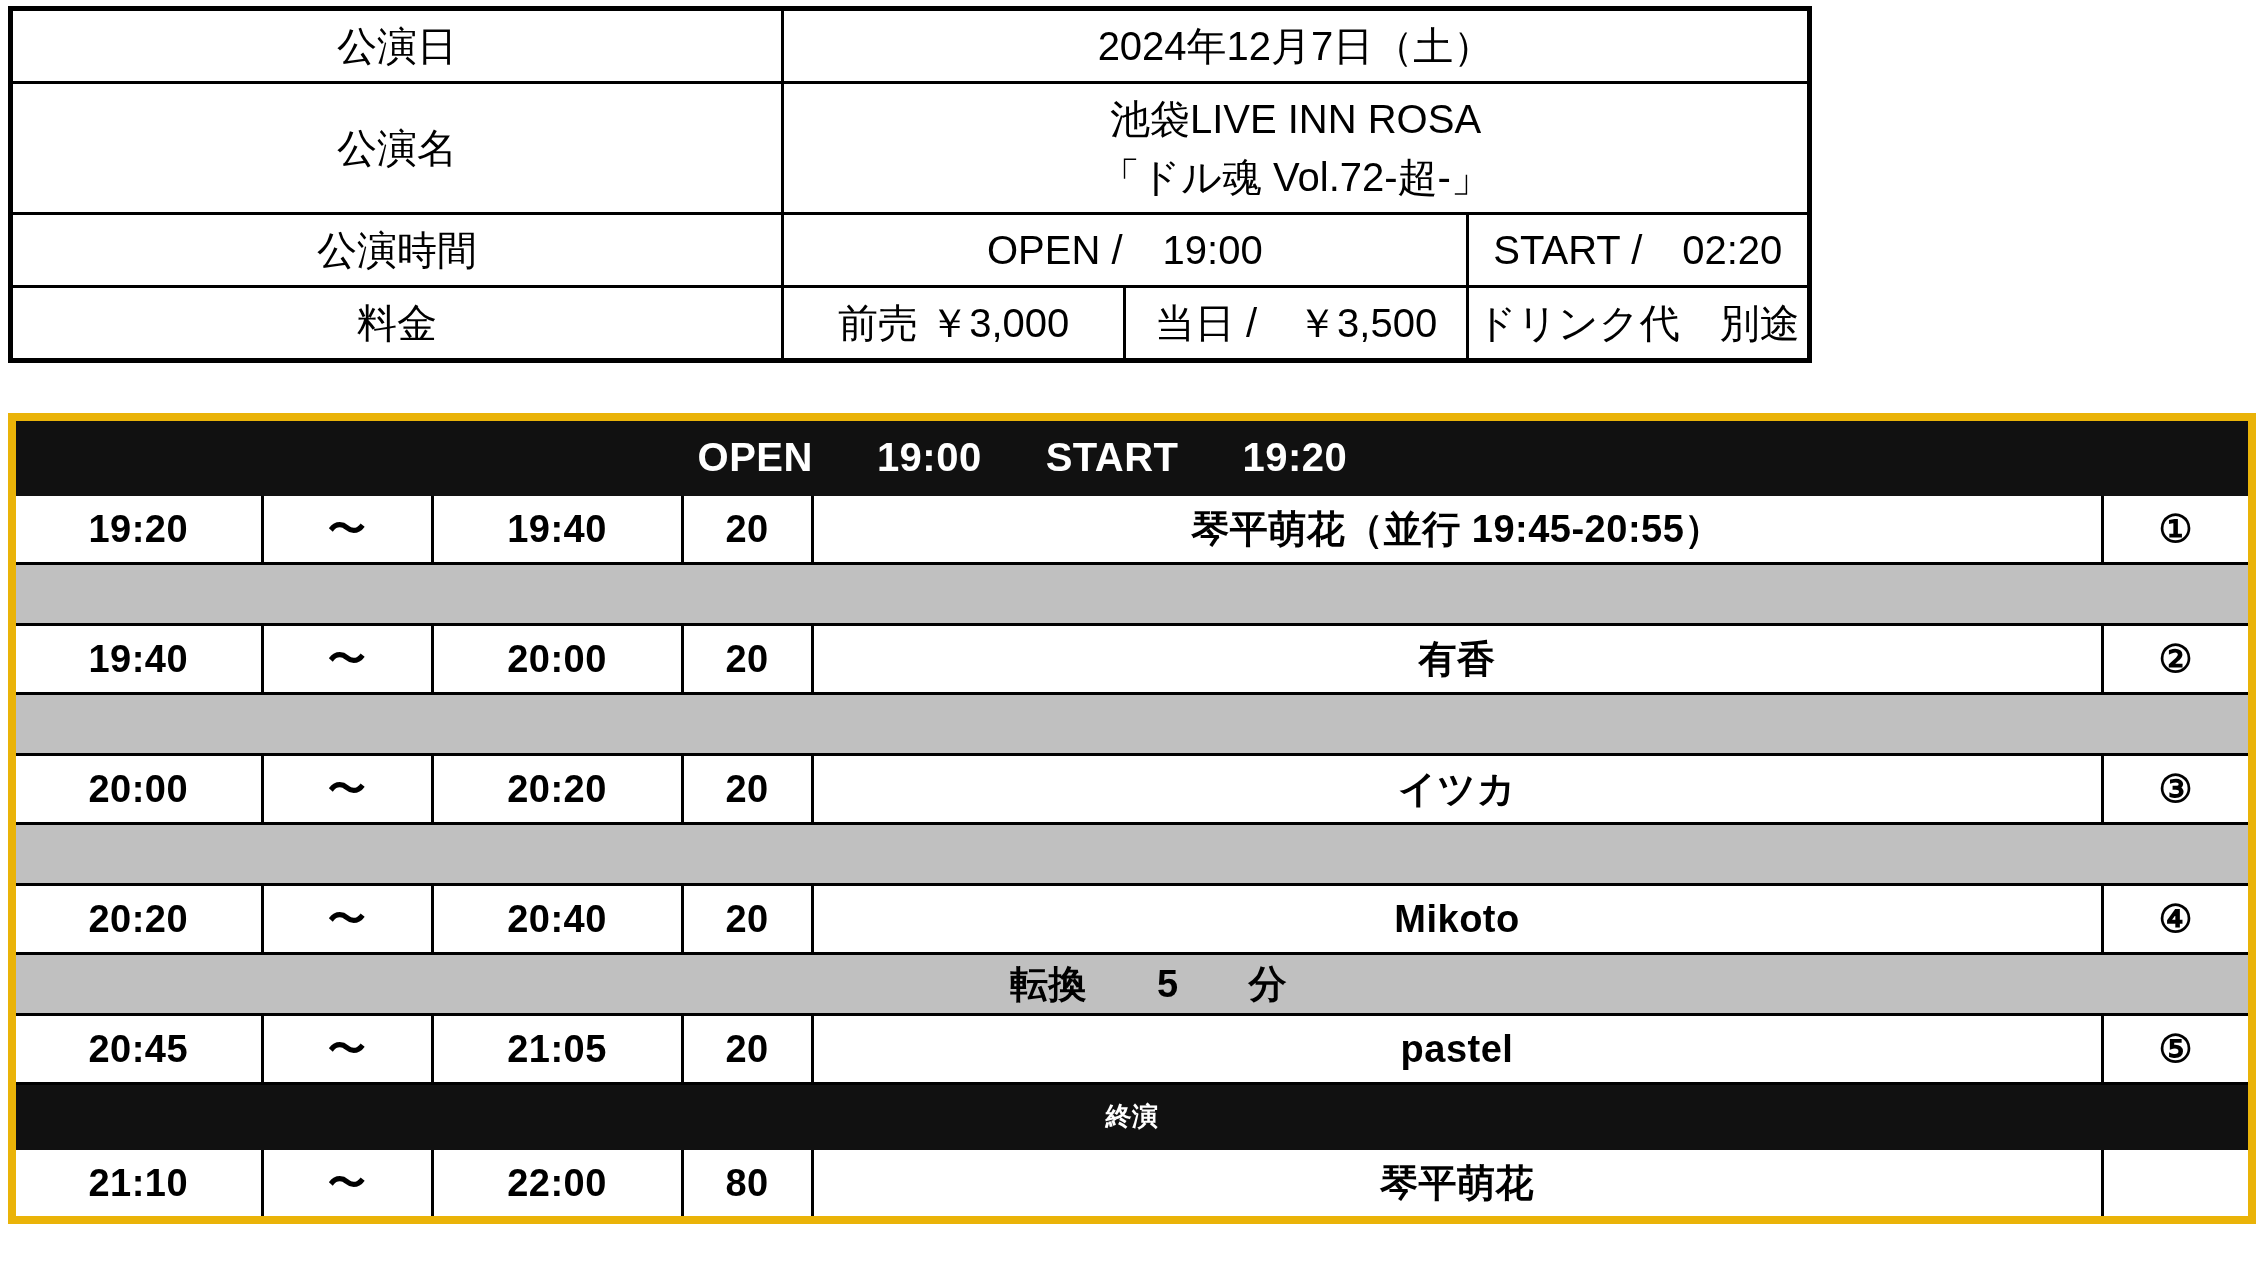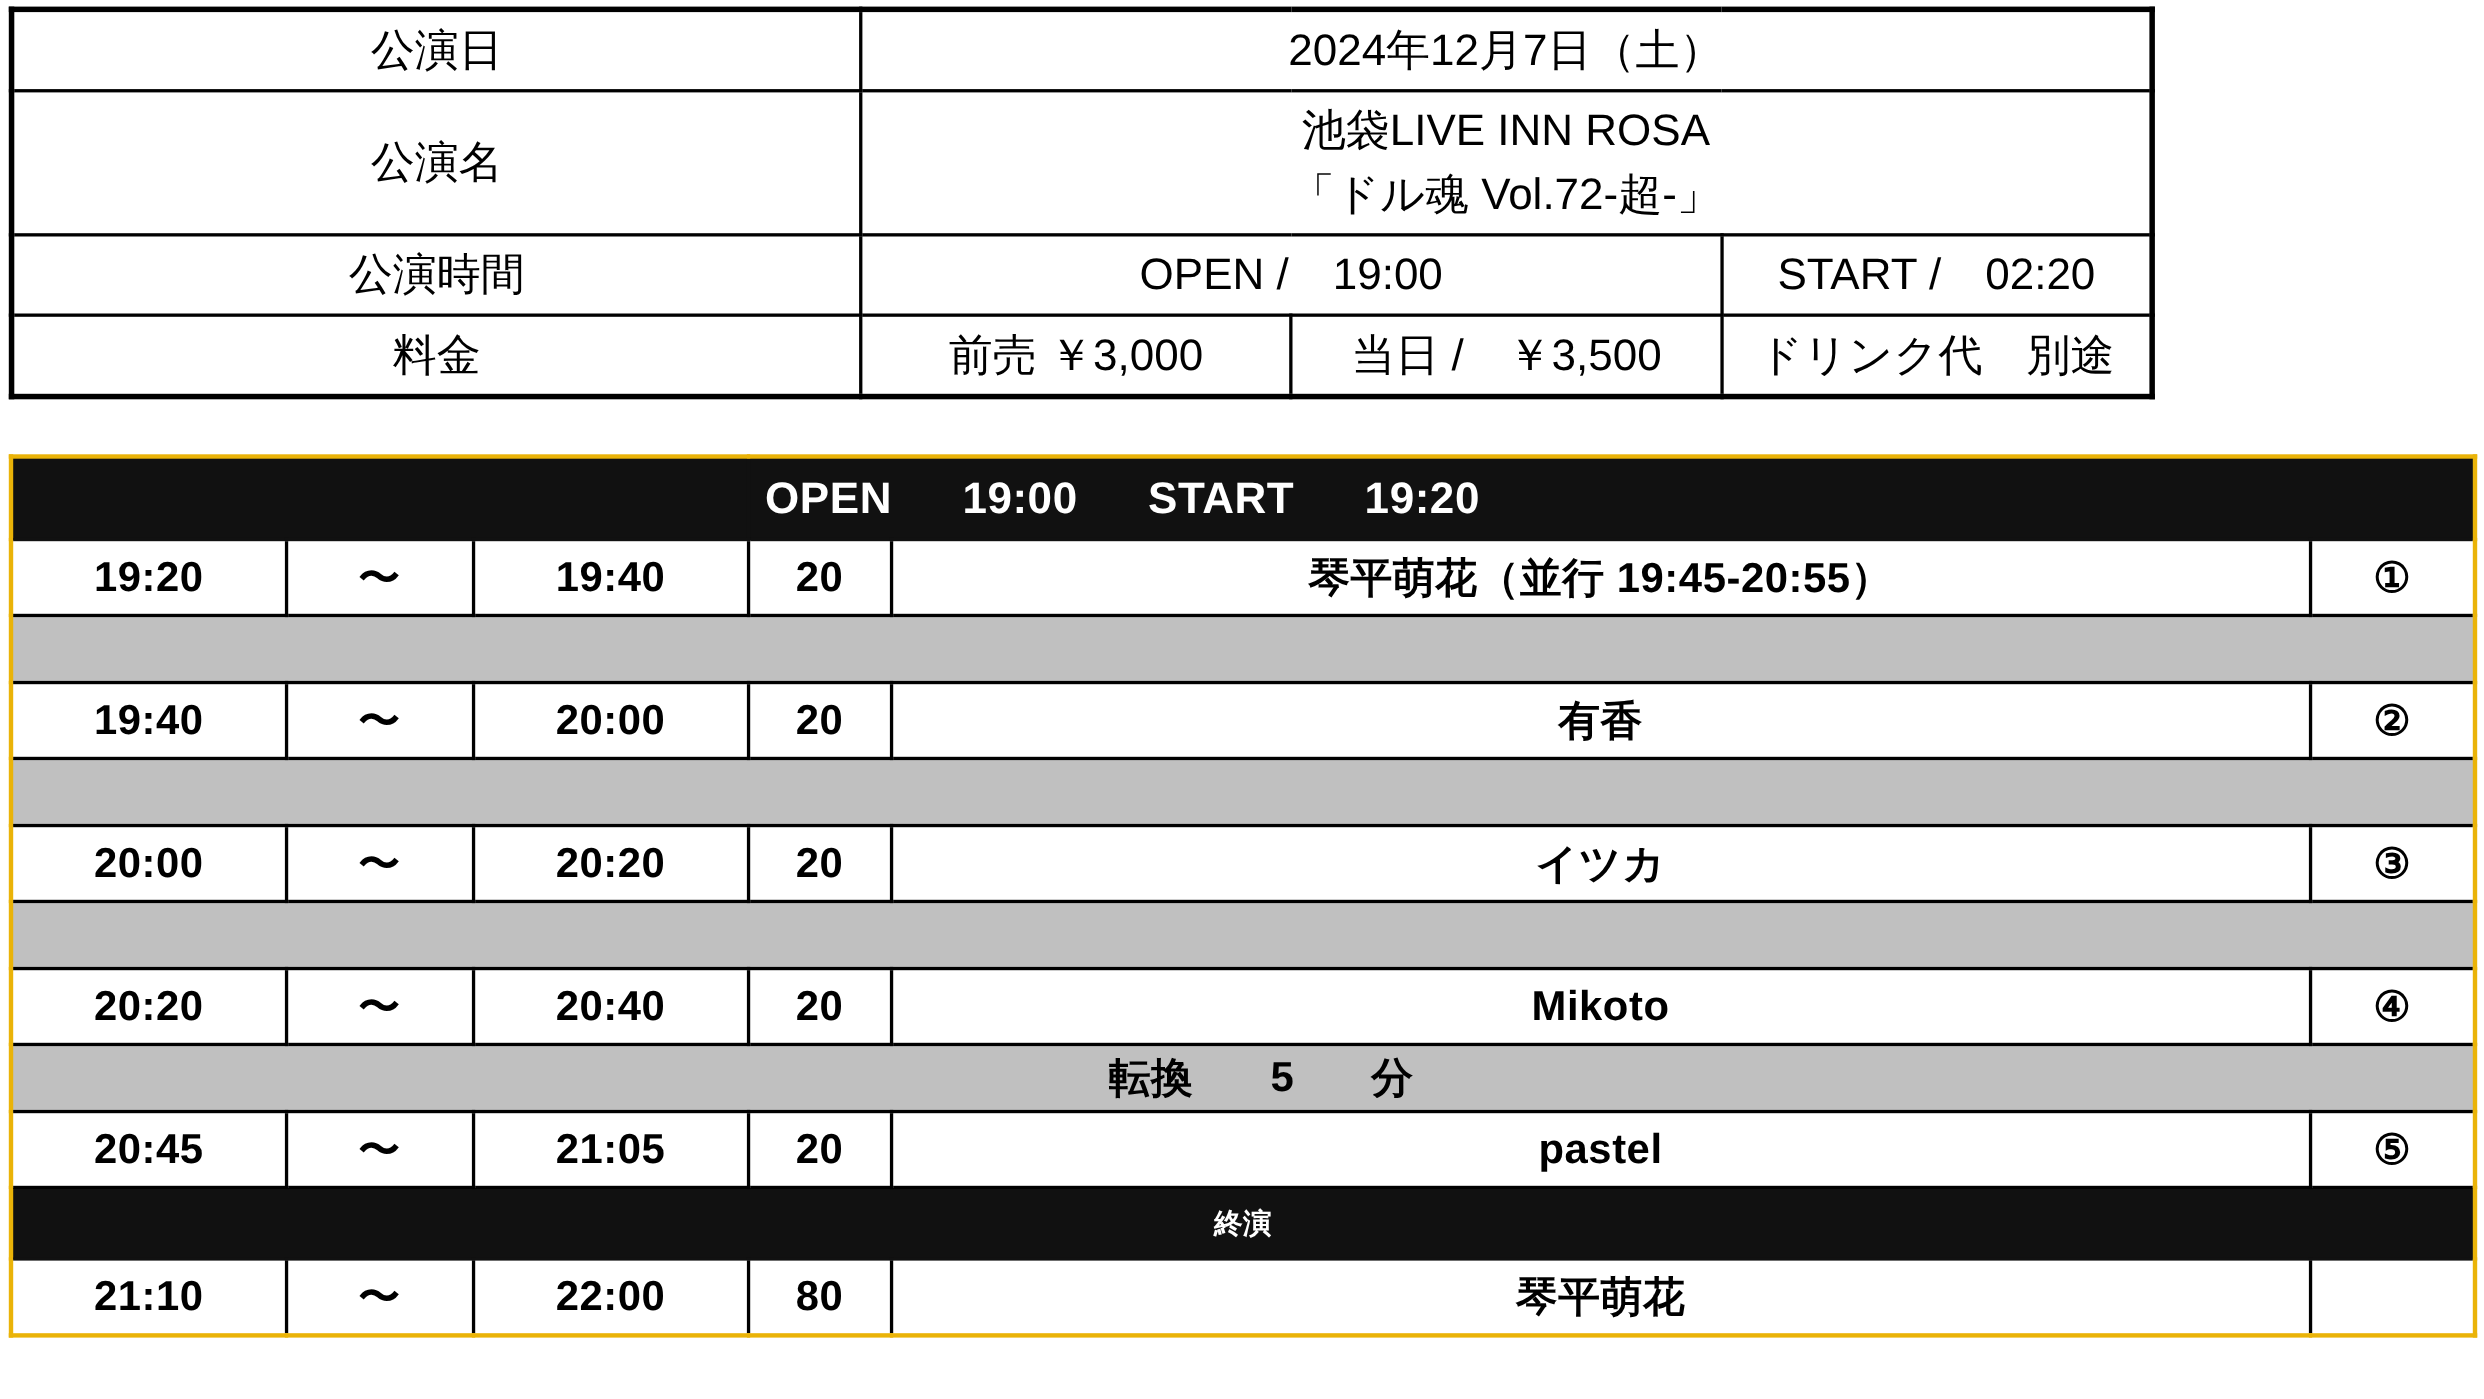--- a/index.html
+++ b/index.html
@@ -19,21 +19,21 @@
     position: relative;
     width: 2258px;
     height: 1272px;
     box-sizing: border-box;
   }
 
   
   .info-table {
     border-collapse: collapse;
     table-layout: fixed;
-    width: 1951px;
+    width: 1804px;
     margin: 6px 0 0 8px;
     border: 5px solid #000;
   }
   .info-table td {
     border: 3px solid #000;
     text-align: center;
     vertical-align: middle;
     font-size: 40px;
     font-weight: 400;
     padding: 6px 4px;
@@ -50,21 +50,21 @@
     line-height: 1.5;
     padding: 10px 4px;
   }
 
   
   .timetable {
     border-collapse: collapse;
     table-layout: fixed;
     width: 2240px;
     margin: 50px 0 0 8px;
-    border: 4px solid #eab308;
+    border: 8px solid #eab308;
     font-weight: bold;
   }
   .timetable td {
     border: 3px solid #000;
     font-size: 38px;
     font-weight: bold;
     text-align: center;
     vertical-align: middle;
     height: 66px;
     padding: 0;

